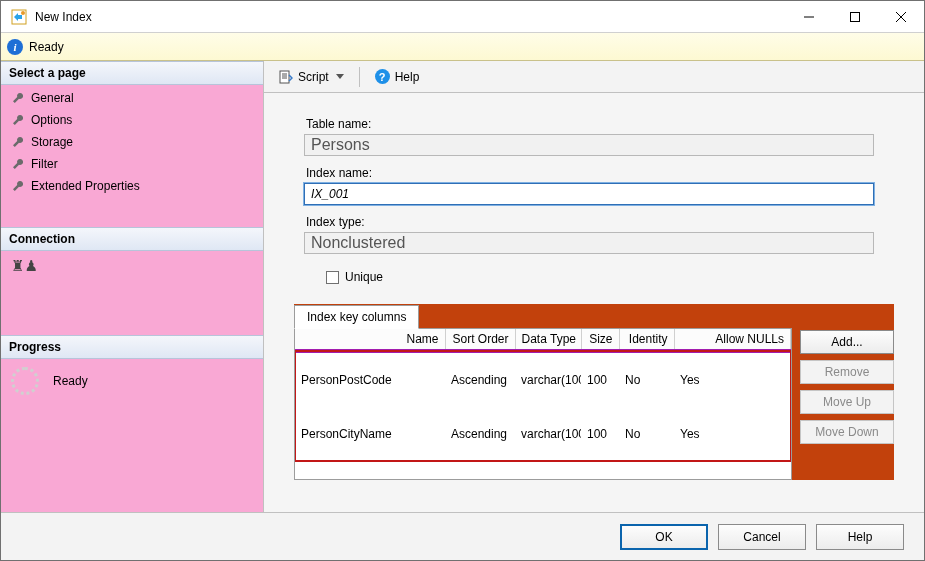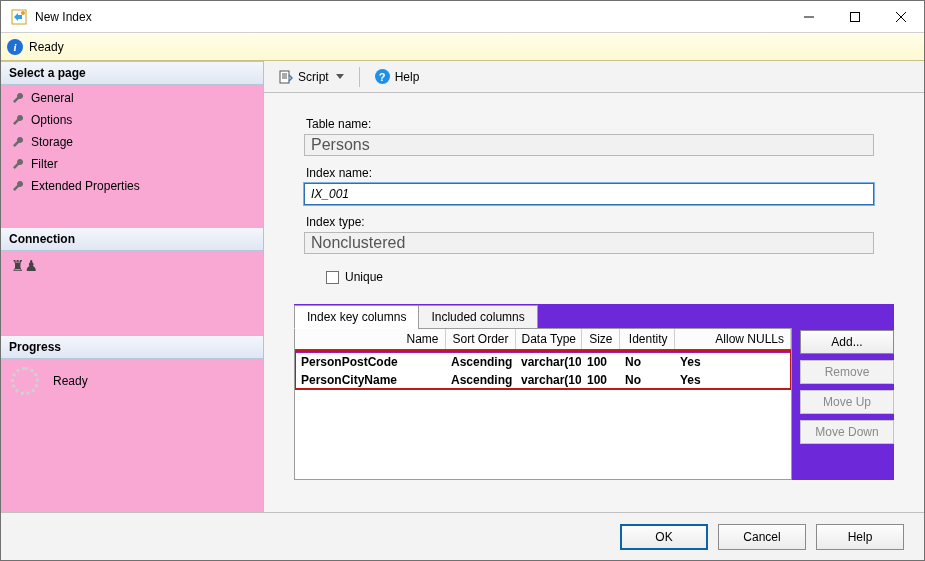--- a/index.html
+++ b/index.html
@@ -144,21 +144,21 @@
   .text-input.focused { border: 1px solid #2f6fb6; outline: 1px solid #7eb0e2; }
   .checkbox-row { display: flex; align-items: center; gap: 6px; padding: 6px 0 0 22px; }
   .chk {
     width: 13px; height: 13px; border: 1px solid #707070; background: #fff;
   }
 
   
   .grid-area {
     margin: 10px 30px 0 30px;
     display: flex; gap: 8px;
-    background: #6d28d9;
+    background: #c2410c;
   }
   .grid-left { flex: 1; min-width: 0; }
   .tabs { display: flex; position: relative; z-index: 2; }
   .tab {
     padding: 4px 12px 4px 12px;
     border: 1px solid #9c9c9c;
     background: #f3f3f3;
     margin-right: -1px;
     position: relative; top: 1px;
   }
@@ -171,22 +171,22 @@
     width: 100%; border-collapse: collapse; table-layout: fixed;
     font-size: 12px;
   }
   table.datagrid th {
     text-align: right; font-weight: normal;
     border-right: 1px solid #d0d0d0; border-bottom: 4px solid #a21caf;
     padding: 3px 6px; background: #fcfcfc; height: 20px;
     white-space: nowrap; overflow: hidden;
   }
   table.datagrid td {
-    padding: 2px 6px; height: 18px;
-    white-space: nowrap; overflow: hidden; text-overflow: clip; font-weight: bold;
+    padding: 20px 6px; height: 18px;
+    white-space: nowrap; overflow: hidden; text-overflow: clip;
   }
   .hilite-rows {
     outline: 2px solid #c21717;
     outline-offset: -1px;
   }
   .grid-right {
     width: 94px; display: flex; flex-direction: column; gap: 6px;
     padding-top: 26px;
   }
   .side-btn {
@@ -347,21 +347,20 @@
         <div class="checkbox-row">
           <div class="chk"></div>
           <span>Unique</span>
         </div>
       </div>
 
       <div class="grid-area">
         <div class="grid-left">
           <div class="tabs">
             <div class="tab active">Index key columns</div>
-            <div class="tab">Included columns</div>
           </div>
           <div class="grid-box">
             <table class="datagrid">
               <colgroup>
                 <col style="width:150px">
                   <col style="width:70px">
                   <col style="width:66px">
                 <col style="width:38px">
                   <col style="width:55px">
                   <col>

